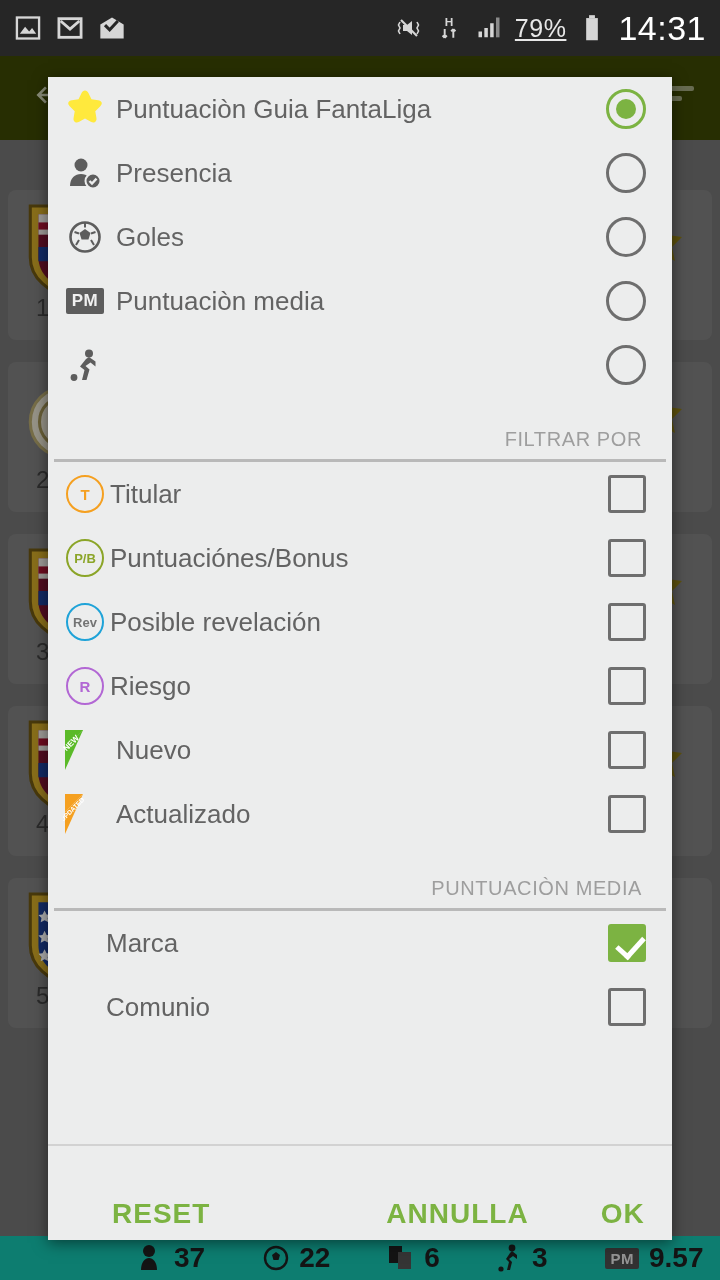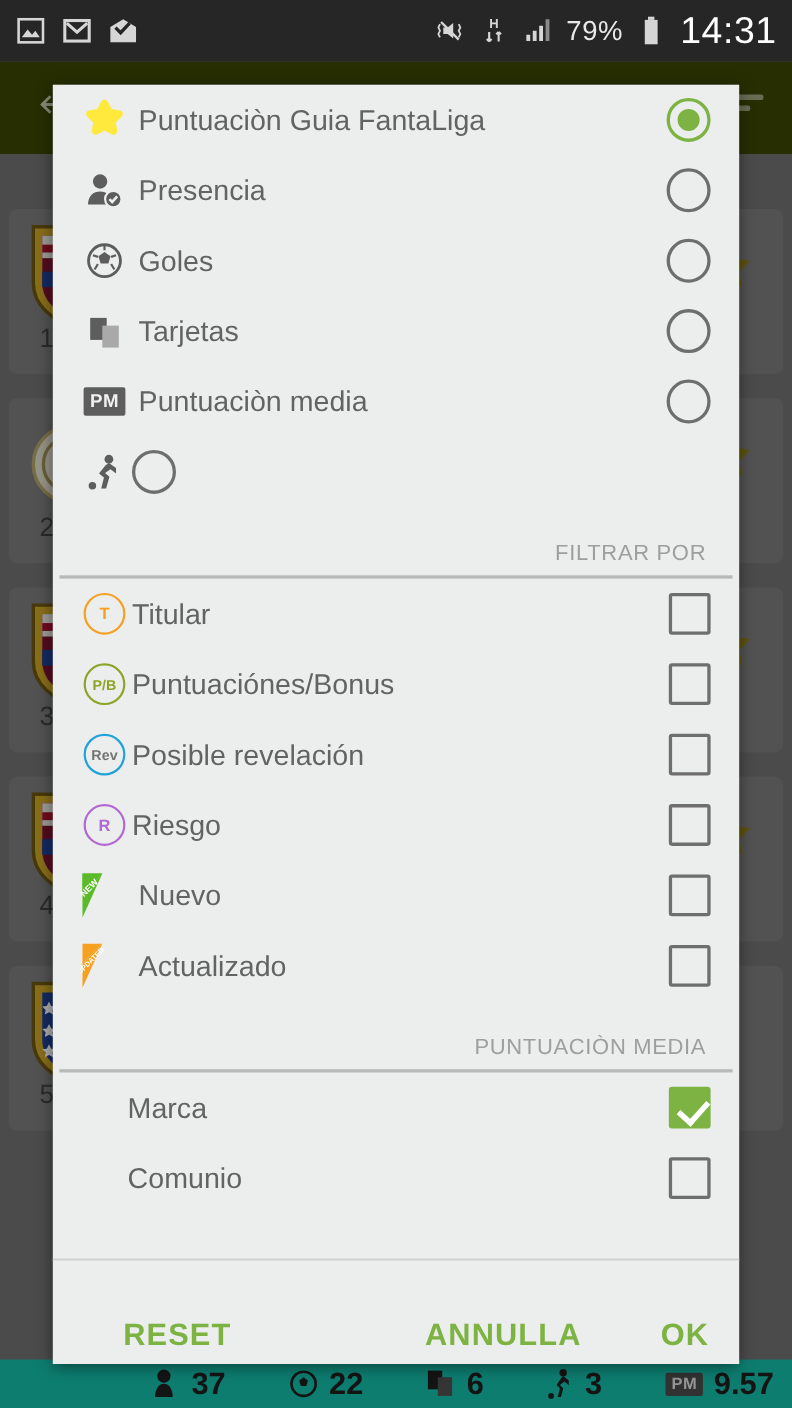--- a/index.html
+++ b/index.html
@@ -12,21 +12,21 @@
 
   
   .statusbar{
     position:absolute; top:0; left:0; width:720px; height:56px;
     background:#262626; display:flex; align-items:center; padding:0 14px;
     z-index:40;
   }
   .sb-left{ display:flex; align-items:center; gap:14px; }
   .sb-right{ margin-left:auto; display:flex; align-items:center; gap:12px; }
   .sb-ico{ width:28px; height:28px; display:block; }
-  .sb-pct{ color:#e8e8e8; font-size:25px; letter-spacing:.5px; }
+  .sb-pct{ color:#e8e8e8; font-size:25px; letter-spacing:.5px;text-decoration:underline; }
   .sb-clock{ color:#ffffff; font-size:34px; letter-spacing:.5px; }
 
   
   .appbar{
     position:absolute; top:56px; left:0; width:720px; height:84px;
     background:#3a4404; z-index:1;
   }
   .appbar .back{
     position:absolute; left:34px; top:26px; width:26px; height:26px;
   }
@@ -81,21 +81,21 @@
   }
   .dialog{
     position:absolute; left:48px; top:77px; width:624px; height:1163px;
     background:#eceded; z-index:20;
     box-shadow:0 3px 14px rgba(0,0,0,.5);
     display:flex; flex-direction:column;
   }
   .dlg-body{ flex:1; overflow:hidden; }
 
   .row{
-    display:flex; align-items:center; height:64px; padding:0 26px 0 22px;
+    display:flex; align-items:center; height:64px; padding:0 26px 0 12px;justify-content:space-between;
   }
   .row .ico{
     width:50px; min-width:50px; display:flex; align-items:center; justify-content:center;
   }
   .row .label{
     flex:1; font-size:26px; color:#636363; padding-left:6px;
     white-space:nowrap; overflow:hidden;
   }
   .row .label.nopad{ padding-left:0; }
 
@@ -355,30 +355,20 @@
         <svg width="34" height="34" viewBox="0 0 34 34">
           <circle cx="17" cy="17" r="14.5" fill="none" stroke="#5d5d5d" stroke-width="2.6"></circle>
           <path d="M17 9l5.5 4-2 6.5h-7L11.5 13z" fill="#5d5d5d"></path>
           <path d="M17 2.5v5M6.5 12l4.5 1.5M27.5 12L23 13.5M11 20l-3 5M23 20l3 5" stroke="#5d5d5d" stroke-width="2" fill="none"></path>
         </svg>
       </span>
       <span class="label">Goles</span>
       <span class="radio"></span>
     </div>
 
-    <div class="row">
-      <span class="ico">
-        <svg width="34" height="34" viewBox="0 0 34 34">
-          <rect x="4" y="5" width="15" height="20" fill="#5d5d5d"></rect>
-          <rect x="15" y="12" width="15" height="20" fill="#a9a9a9"></rect>
-        </svg>
-      </span>
-      <span class="label">Tarjetas</span>
-      <span class="radio"></span>
-    </div>
 
     <div class="row">
       <span class="ico">
         <span class="pmtag">PM</span>
       </span>
       <span class="label">Puntuaciòn media</span>
       <span class="radio"></span>
     </div>
 
     <div class="row">

